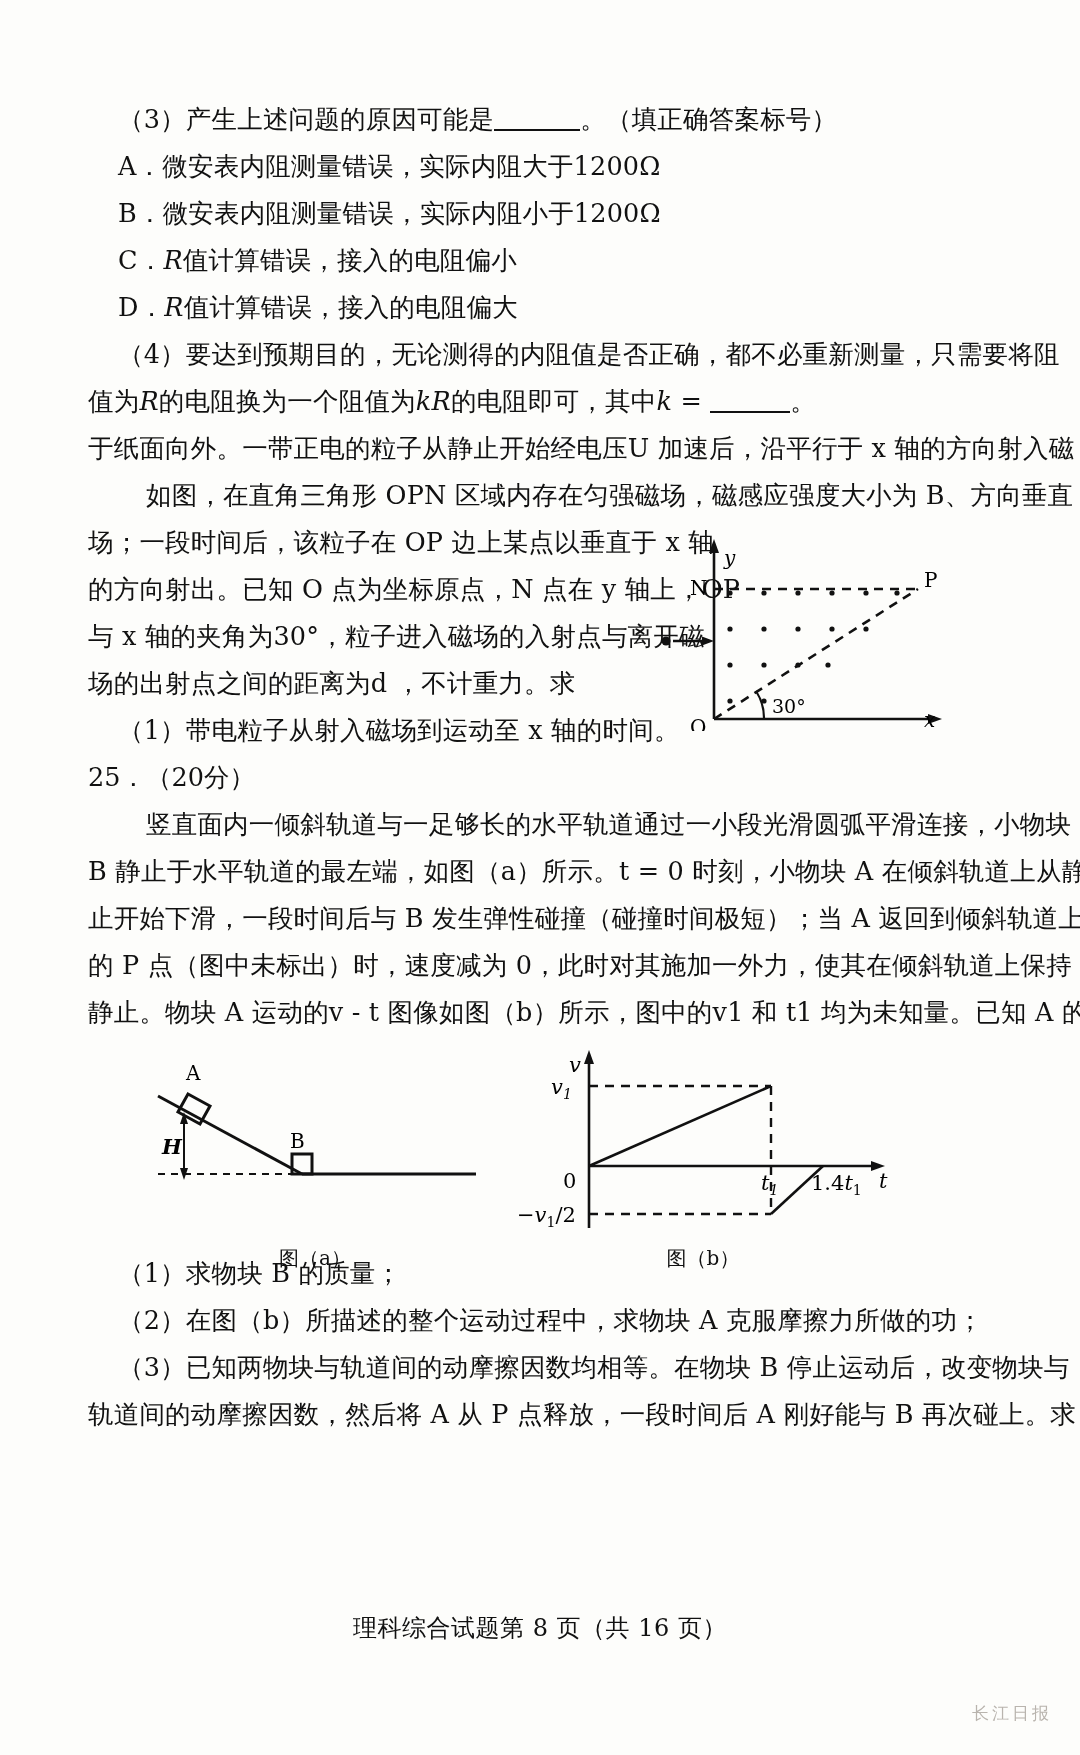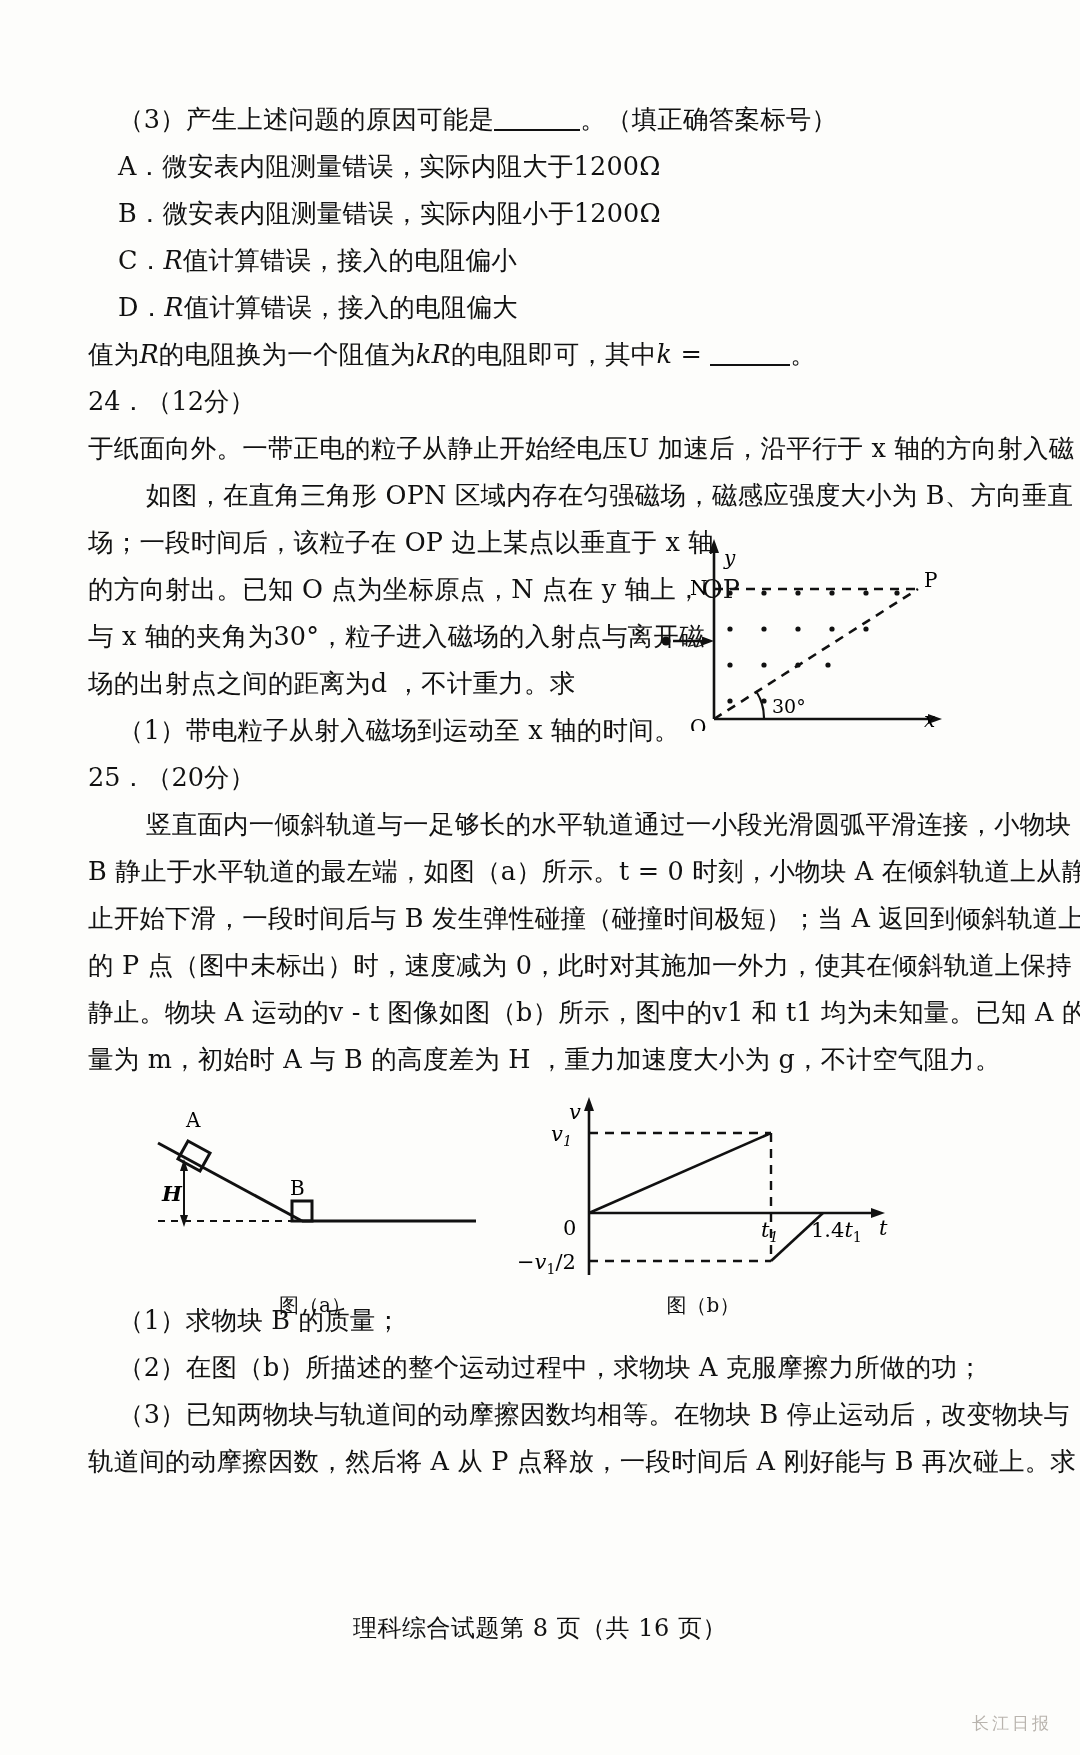--- a/index.html
+++ b/index.html
@@ -66,21 +66,21 @@
     position:absolute;
     left:0;right:0;
     top:1612px;
     text-align:center;
     font-size:24px;
     letter-spacing:0.5px;
   }
   .watermark{
     position:absolute;
     right:28px;
-    bottom:20px;
+    bottom:30px;
     font-size:17px;
     color:#b9b4ae;
     letter-spacing:3px;
     font-family:"DejaVu Sans","Liberation Sans",sans-serif;
   }
   svg text{font-family:"DejaVu Serif","Liberation Serif",serif;}
 </style>
 </head>
 <body>
 
@@ -100,25 +100,27 @@
     </div>
 
     <div class="line indent1">
       <span>C．</span><span class="it">R</span><span>值计算错误，接入的电阻偏小</span>
     </div>
 
     <div class="line indent1">
       <span>D．</span><span class="it">R</span><span>值计算错误，接入的电阻偏大</span>
     </div>
 
+    <div class="line indent1">
+      <span>（4）要达到预期目的，无论测得的内阻值是否正确，都不必重新测量，只需要将阻</span>
+    </div>
     <div class="line">
       <span>值为</span><span class="it">R</span><span>的电阻换为一个阻值为</span><span class="it">kR</span><span>的电阻即可，其中</span><span class="it">k</span>&nbsp;<span>=</span>&nbsp;<span class="blank short"></span><span>。</span>
     </div>
 
-    <div class="qnum">24．（12分）</div>
 
     <div class="q24wrap">
       <div class="q24text">
         <div class="line">于纸面向外。一带正电的粒子从静止开始经电压U 加速后，沿平行于 x 轴的方向射入磁</div>
         <div class="line indent2">如图，在直角三角形 OPN 区域内存在匀强磁场，磁感应强度大小为 B、方向垂直</div>
         <div class="line">场；一段时间后，该粒子在 OP 边上某点以垂直于 x 轴</div>
         <div class="line">的方向射出。已知 O 点为坐标原点，N 点在 y 轴上，OP</div>
         <div class="line">与 x 轴的夹角为30°，粒子进入磁场的入射点与离开磁</div>
         <div class="line">场的出射点之间的距离为d ，不计重力。求</div>
       </div>
@@ -176,21 +178,20 @@
 
     <div class="line indent1">（1）带电粒子从射入磁场到运动至 x 轴的时间。</div>
 
     <div class="qnum">25．（20分）</div>
 
     <div class="line indent2">竖直面内一倾斜轨道与一足够长的水平轨道通过一小段光滑圆弧平滑连接，小物块</div>
     <div class="line">B 静止于水平轨道的最左端，如图（a）所示。t = 0 时刻，小物块 A 在倾斜轨道上从静</div>
     <div class="line">止开始下滑，一段时间后与 B 发生弹性碰撞（碰撞时间极短）；当 A 返回到倾斜轨道上</div>
     <div class="line">的 P 点（图中未标出）时，速度减为 0，此时对其施加一外力，使其在倾斜轨道上保持</div>
     <div class="line">静止。物块 A 运动的v - t 图像如图（b）所示，图中的v1 和 t1 均为未知量。已知 A 的质</div>
-    <div class="line">量为 m，初始时 A 与 B 的高度差为 H ，重力加速度大小为 g，不计空气阻力。</div>
 
     <div class="figrow">
 
       <div class="figA">
         <svg viewBox="0 0 350 185" width="350" height="185">
 
           <line x1="18" y1="38" x2="162" y2="116" stroke="#111" stroke-width="3"></line>
 
           <line x1="162" y1="116" x2="336" y2="116" stroke="#111" stroke-width="3"></line>
 

